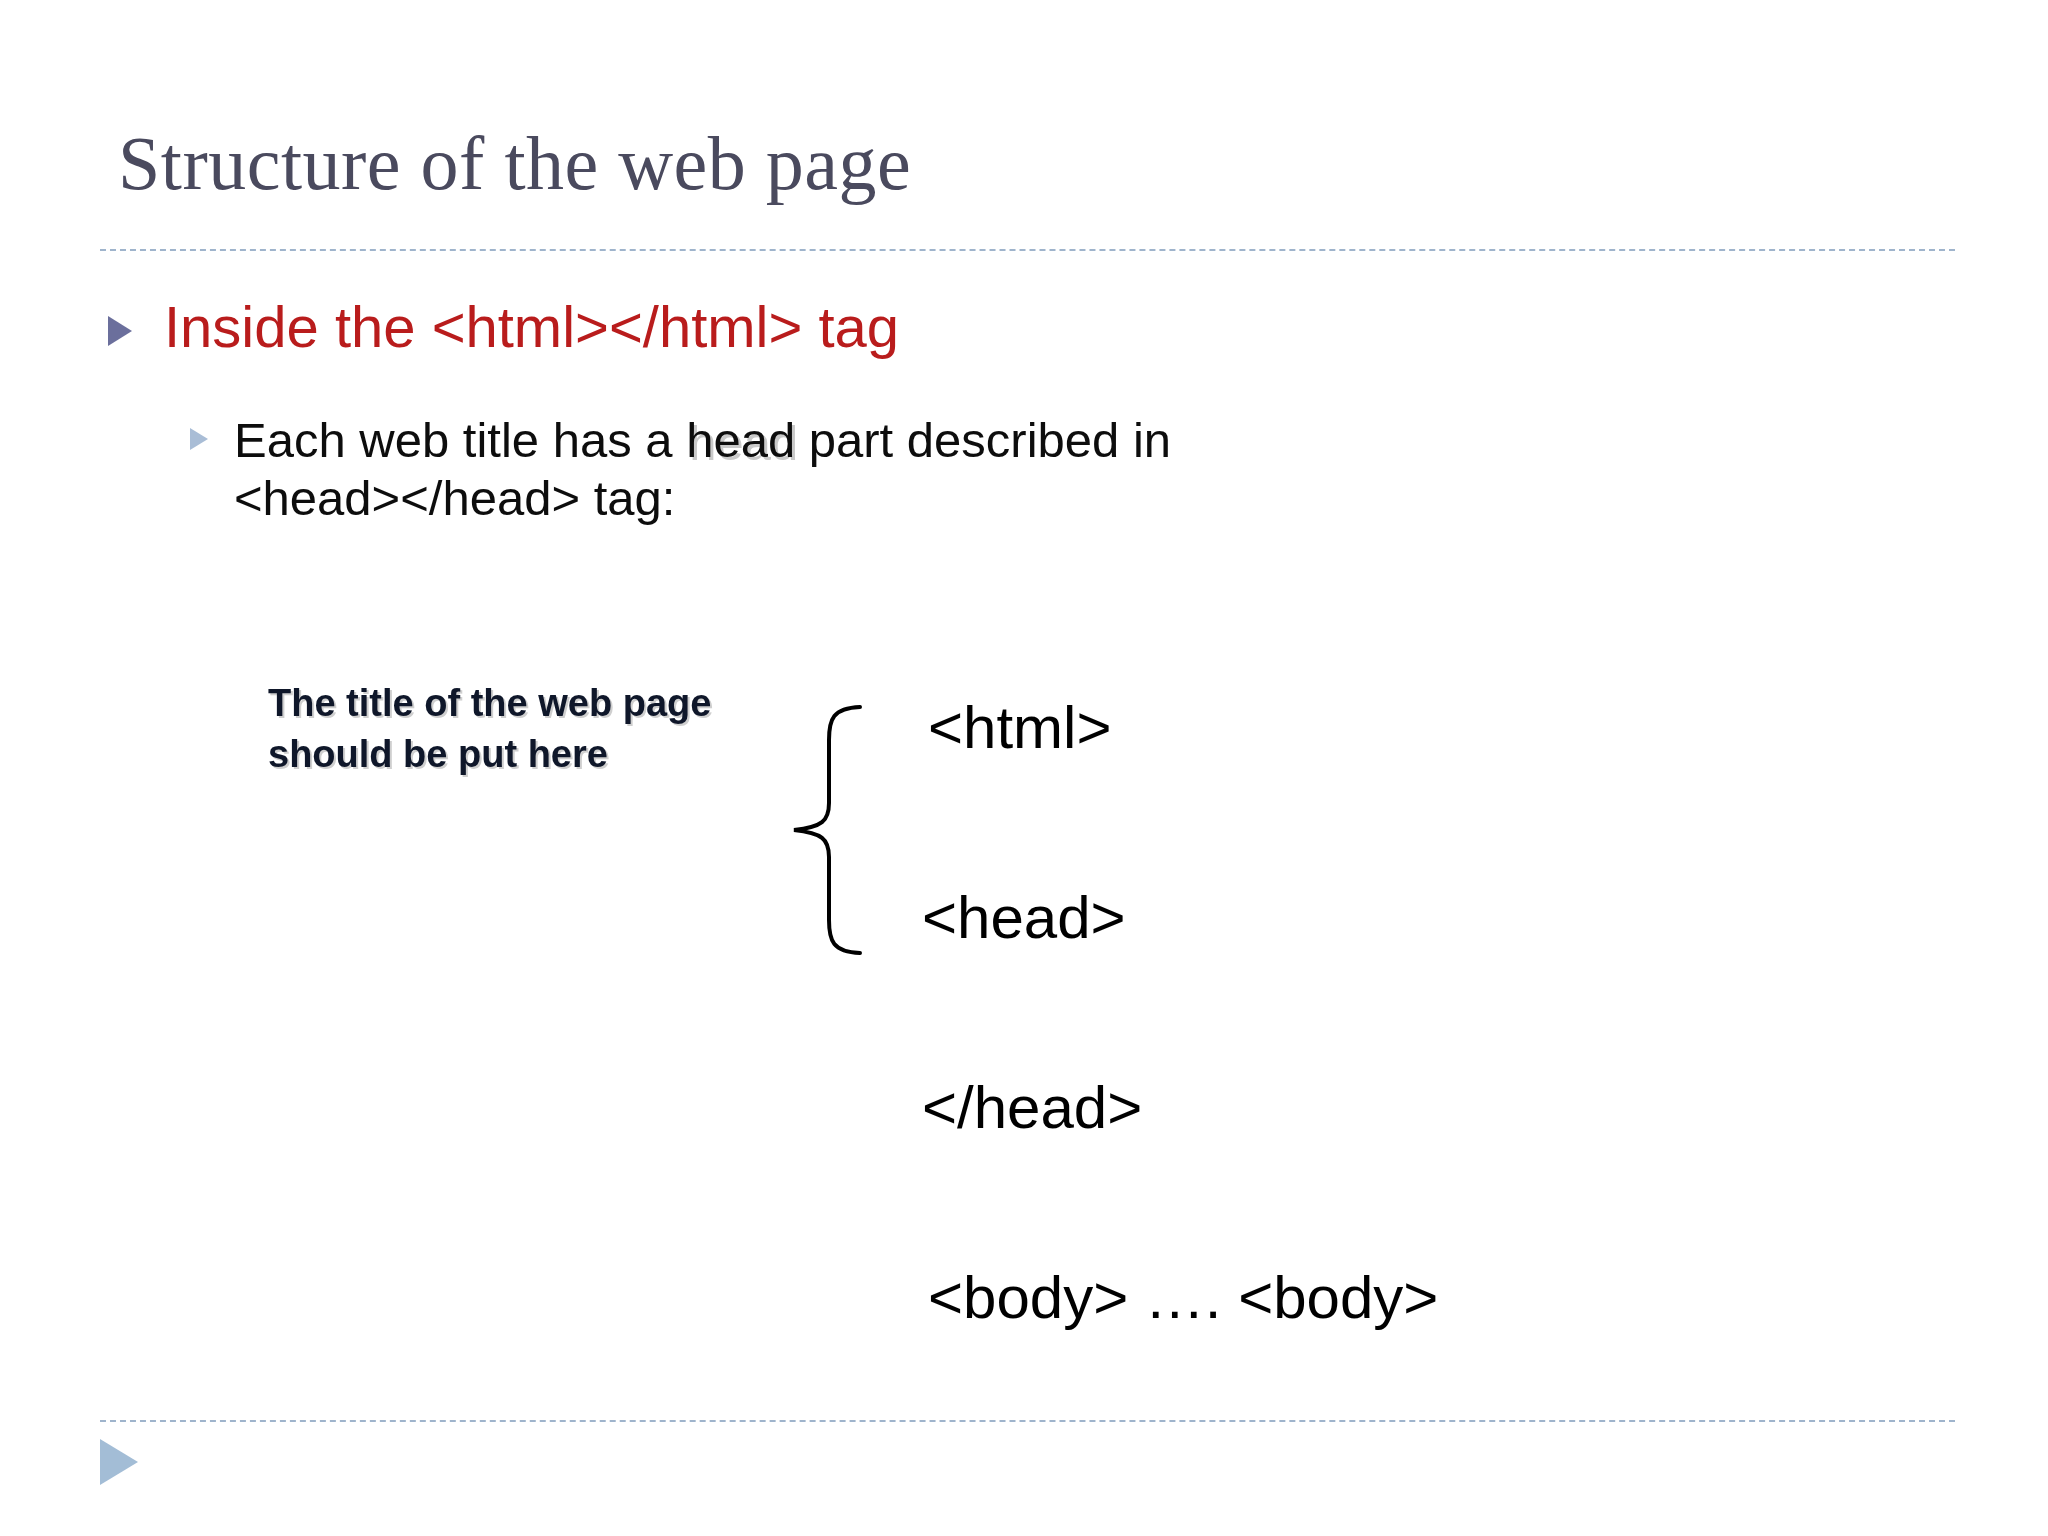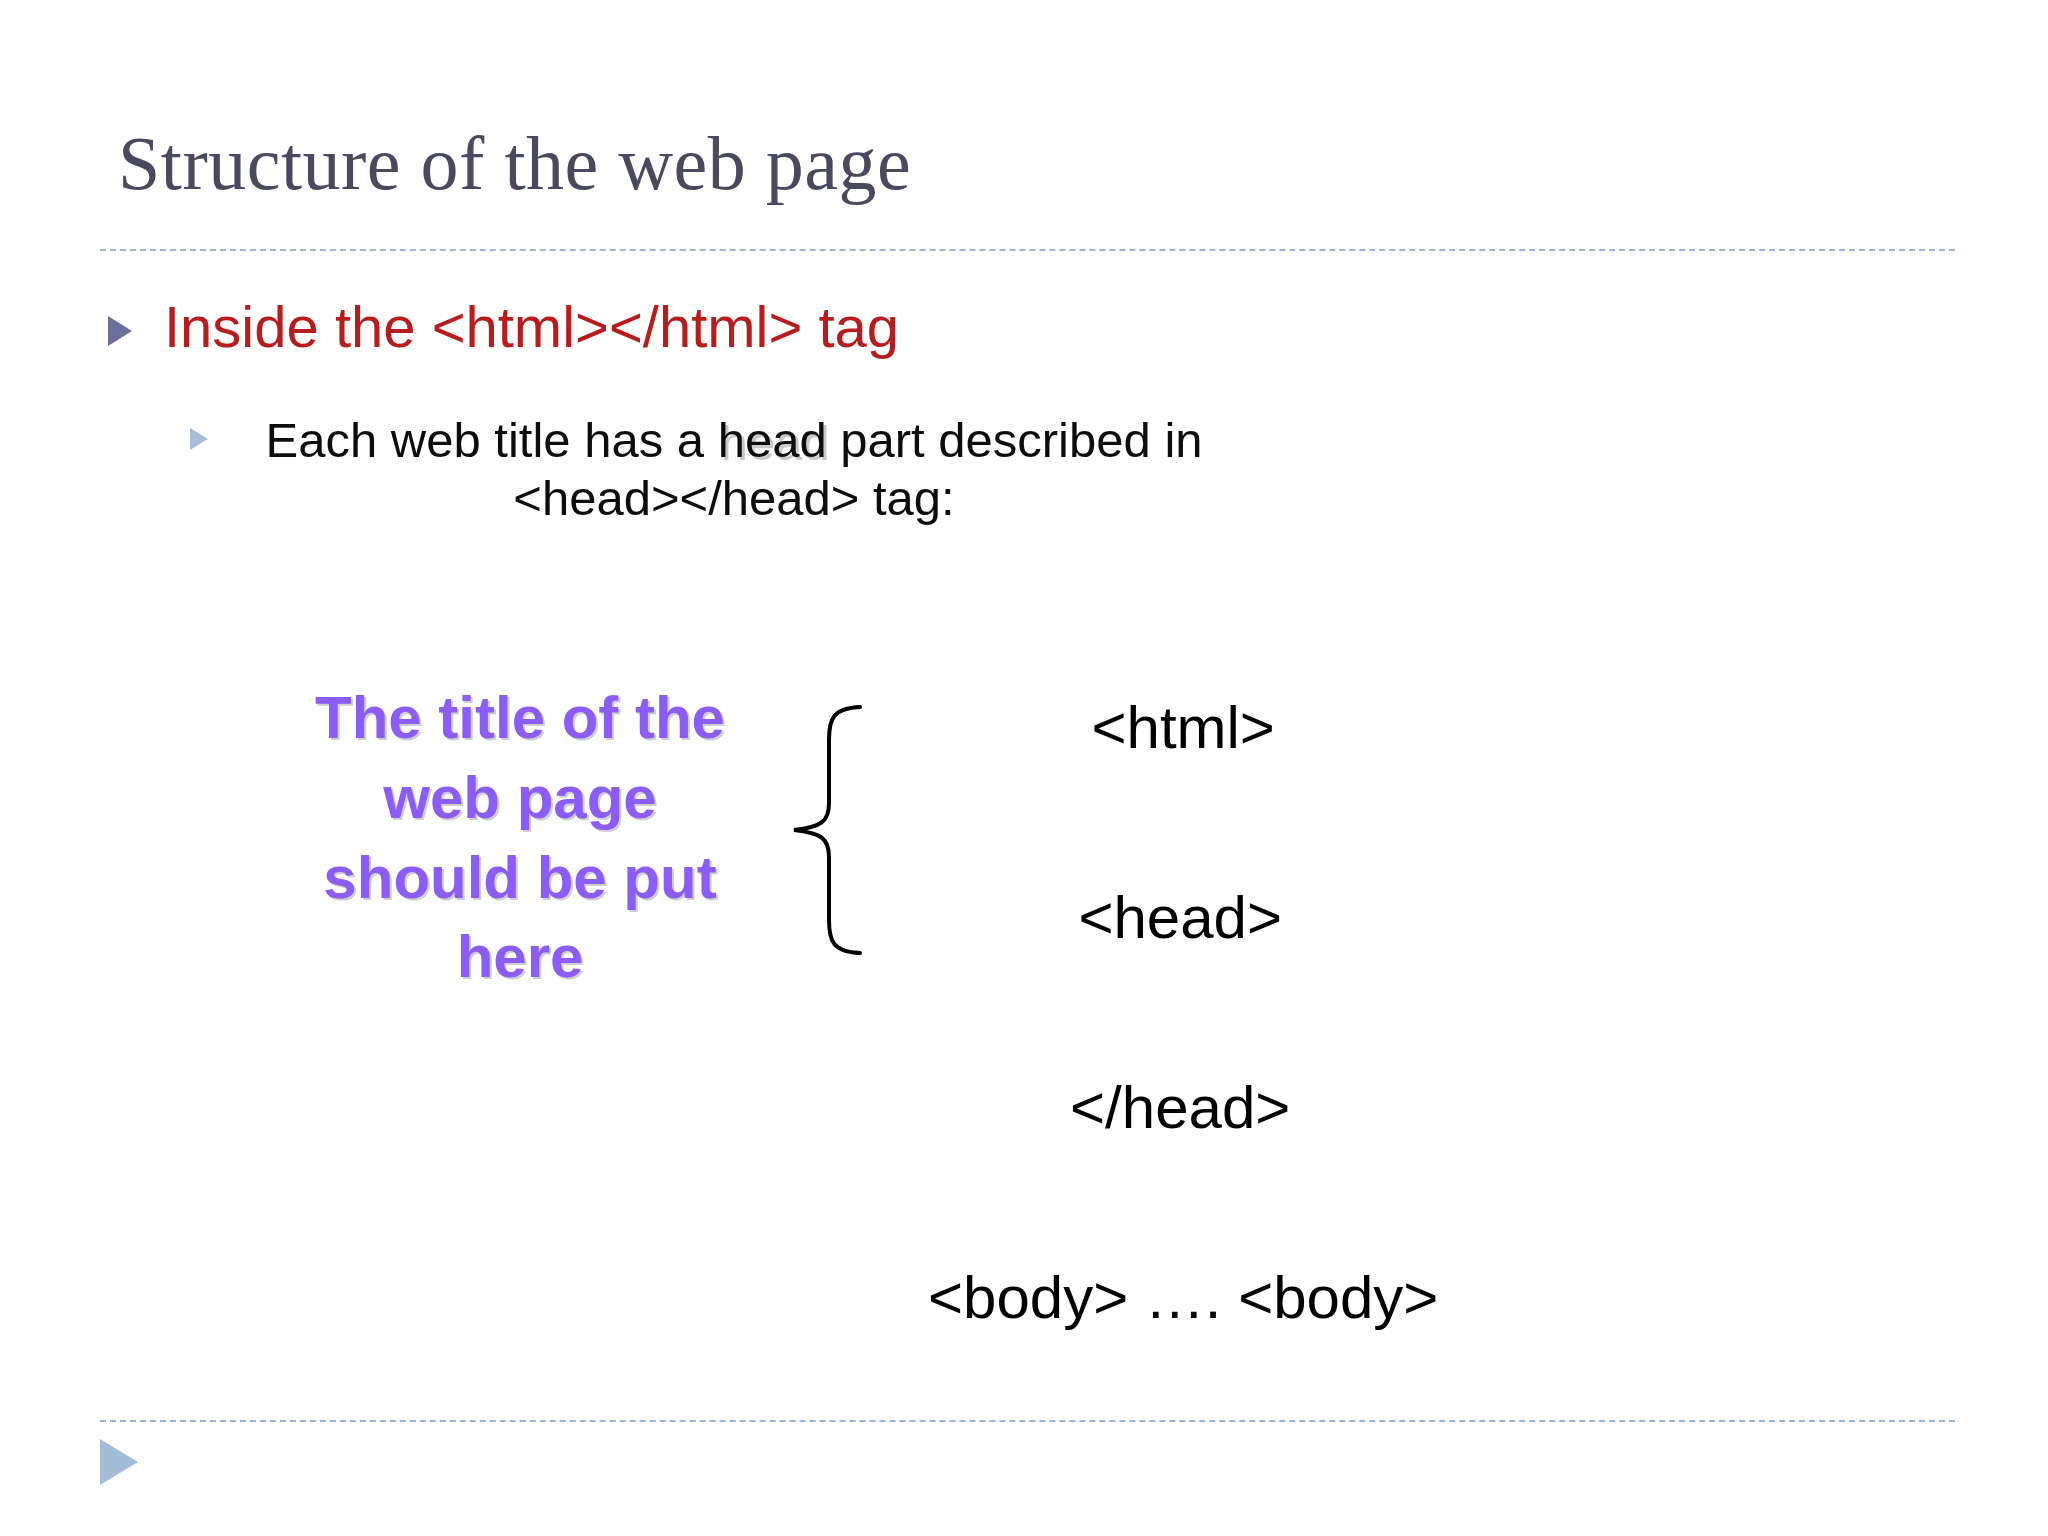--- a/index.html
+++ b/index.html
@@ -7,21 +7,20 @@
     padding: 0;
     background: #ffffff;
   }
   .slide {
     position: relative;
     width: 2048px;
     height: 1536px;
     background: #ffffff;
     overflow: hidden;
     font-family: "Liberation Sans", sans-serif;
-    text-align: center;
   }
 
   
   .slide-title {
     position: absolute;
     left: 118px;
     top: 125px;
     font-family: "Liberation Serif", "DejaVu Serif", serif;
     font-size: 76px;
     line-height: 1.0;
@@ -87,27 +86,27 @@
     width: 1000px;
   }
   .bold-head {
     font-weight: normal;
     text-shadow: 3px 3px 0 #c9c9c9;
   }
 
   
   .callout {
     position: absolute;
-    left: 280px;
+    left: 268px;
     top: 678px;
     width: 480px;
-    font-size: 60px;
+    font-size: 38px;
     font-weight: bold;
     line-height: 1.33;
-    color: #8b5cf6;
+    color: #0f172a;
     text-shadow: 2px 2px 0 #cfcfcf;
   }
 
   
   .brace {
     position: absolute;
     left: 788px;
     top: 705px;
     width: 110px;
     height: 250px;

